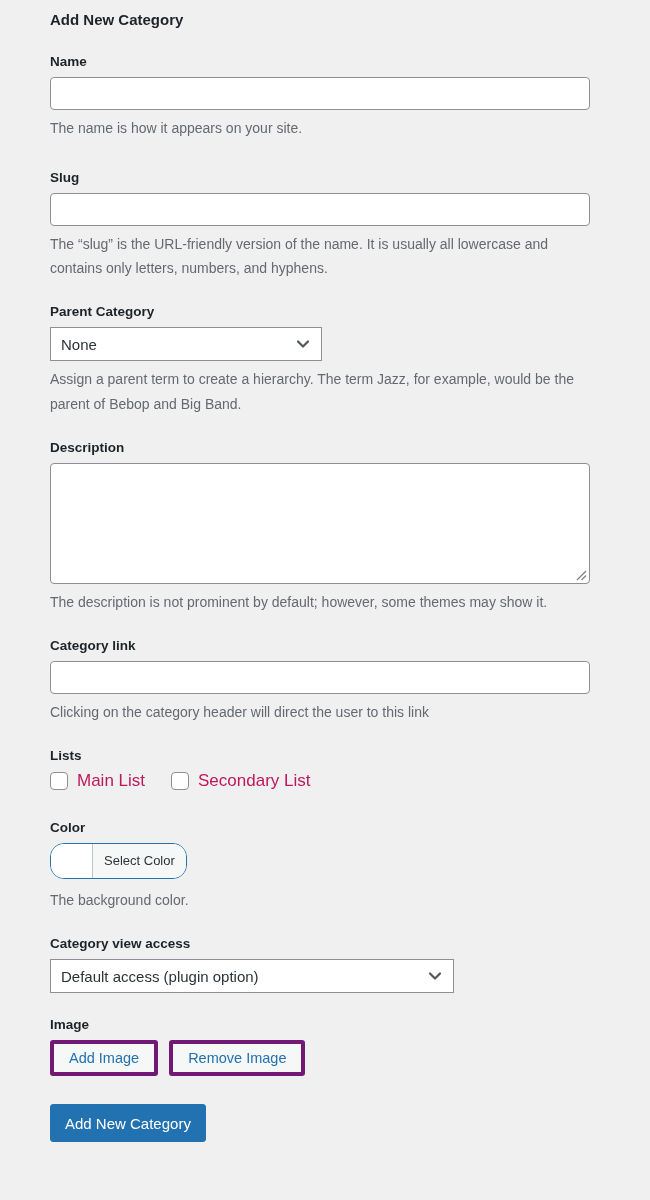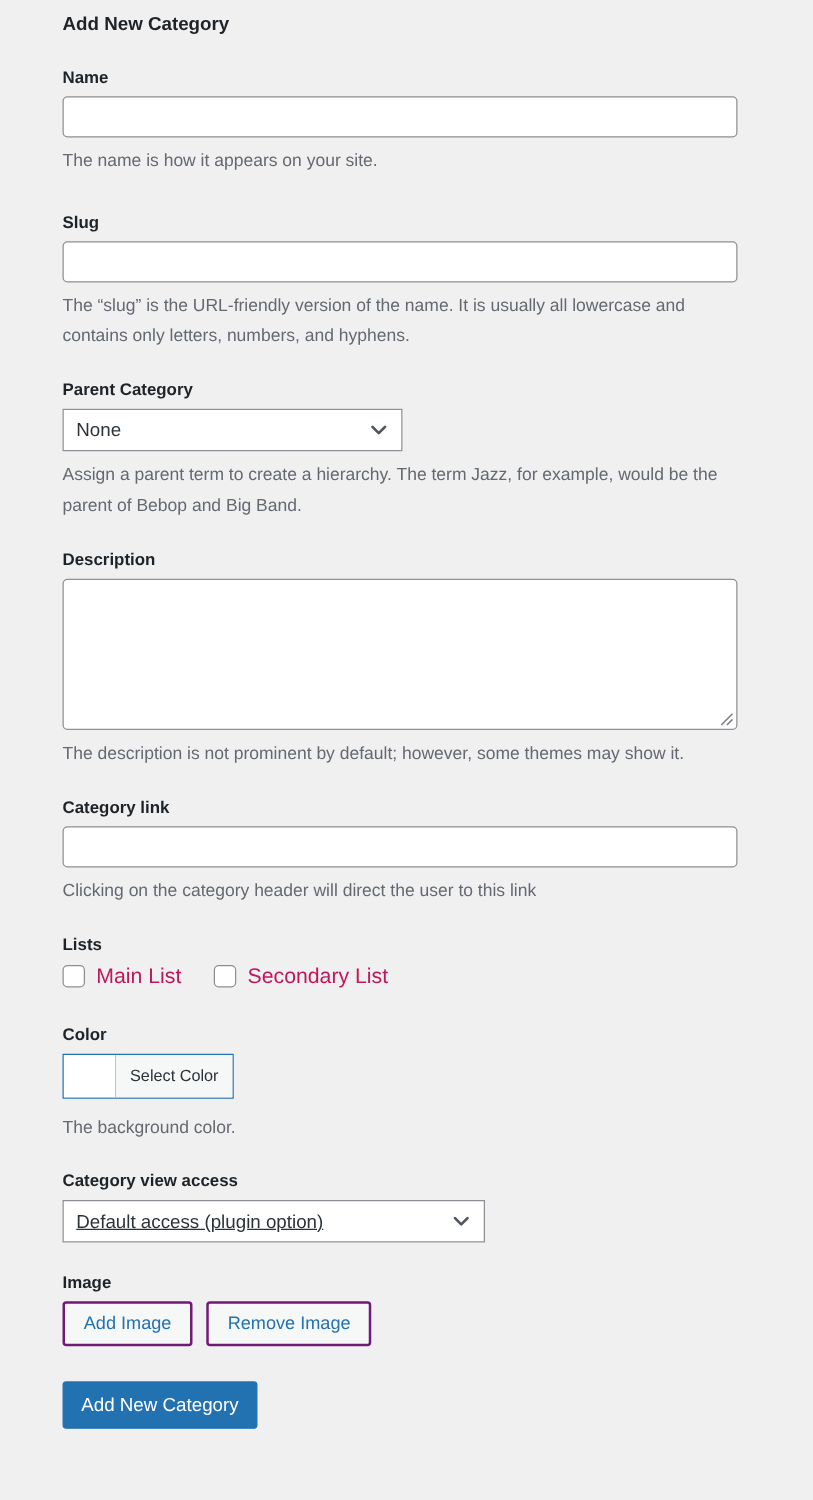--- a/index.html
+++ b/index.html
@@ -99,21 +99,21 @@
     border: 1px solid #8c8f94;
     border-radius: 0;
     height: 34px;
     padding: 0 36px 0 10px;
     font-size: 15px;
     color: #2c3338;
     line-height: 1;
     white-space: nowrap;
   }
   .select-parent { width: 272px; }
-  .select-access { width: 338px; text-decoration: underline; }
+  .select-access { width: 404px; }
   .chev {
     position: absolute;
     right: 11px;
     top: 50%;
     transform: translateY(-50%);
     width: 16px;
     height: 16px;
     pointer-events: none;
   }
 
@@ -142,21 +142,21 @@
     margin-left: 9px;
     line-height: 1;
   }
 
   
   .color-button {
     display: inline-flex;
     align-items: stretch;
     height: 36px;
     border: 1px solid #2271b1;
-    border-radius: 0;
+    border-radius: 14px;
     background: #f6f7f7;
     overflow: hidden;
   }
   .color-swatch {
     width: 42px;
     background: #ffffff;
     border-right: 1px solid #c3c4c7;
   }
   .color-text {
     display: flex;
@@ -173,21 +173,21 @@
     align-items: center;
     margin-top: 4px;
   }
   .btn-secondary {
     display: inline-flex;
     align-items: center;
     justify-content: center;
     height: 36px;
     padding: 0 15px;
     background: #f6f7f7;
-    border: 2px solid #701a75;
+    border: 4px solid #701a75;
     border-radius: 3px;
     color: #2271b1;
     font-family: "Liberation Sans", sans-serif;
     font-size: 14.5px;
     line-height: 1;
     cursor: pointer;
     margin-right: 11px;
   }
   .btn-primary {
     display: inline-flex;

